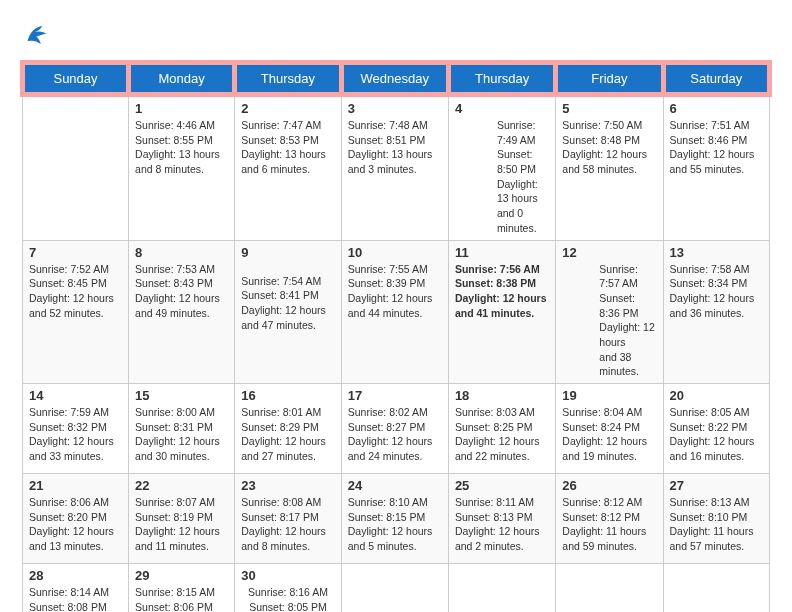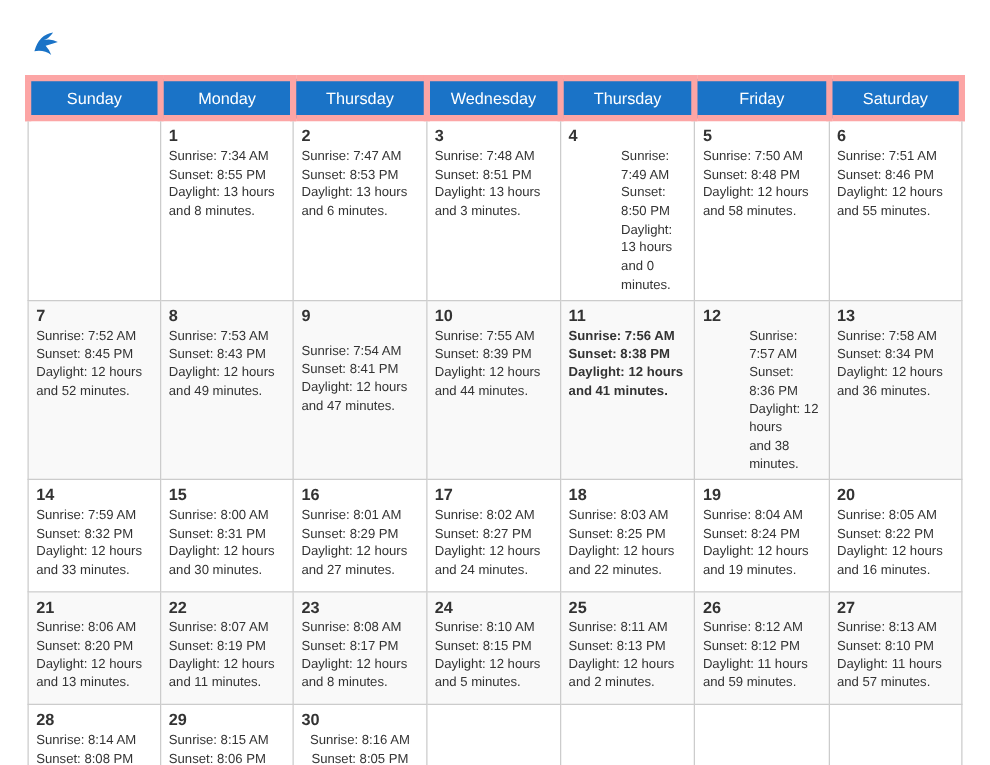--- a/index.html
+++ b/index.html
@@ -121,21 +121,21 @@
         <th>Thursday</th>
         <th>Friday</th>
         <th>Saturday</th>
       </tr>
   </thead>
   <tbody>
   <tr>
         <td></td>
         <td>
           <span class="day-number">1</span>
-          <div class="day-info" style="white-space: pre-line;">Sunrise: 7:34 AM
+          <div class="day-info" style="white-space: pre-line;">Sunrise: 4:46 AM
 Sunset: 8:55 PM
 Daylight: 13 hours
 and 8 minutes.</div>
         </td>
         <td>
           <span class="day-number">2</span>
           <div class="day-info" style="white-space: pre-line;">Sunrise: 7:47 AM
 Sunset: 8:53 PM
 Daylight: 13 hours
 and 6 minutes.</div>

